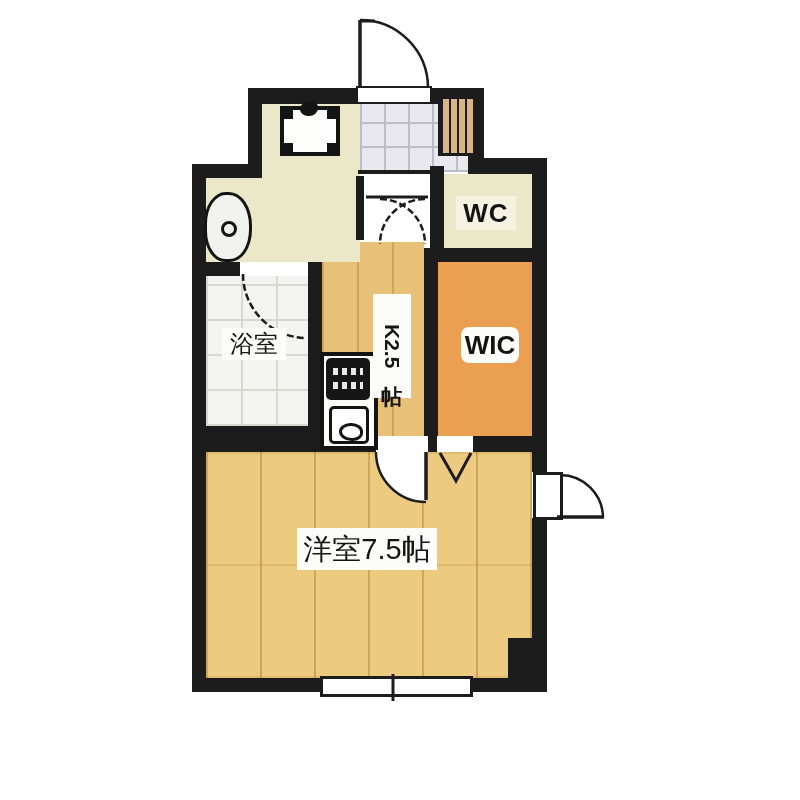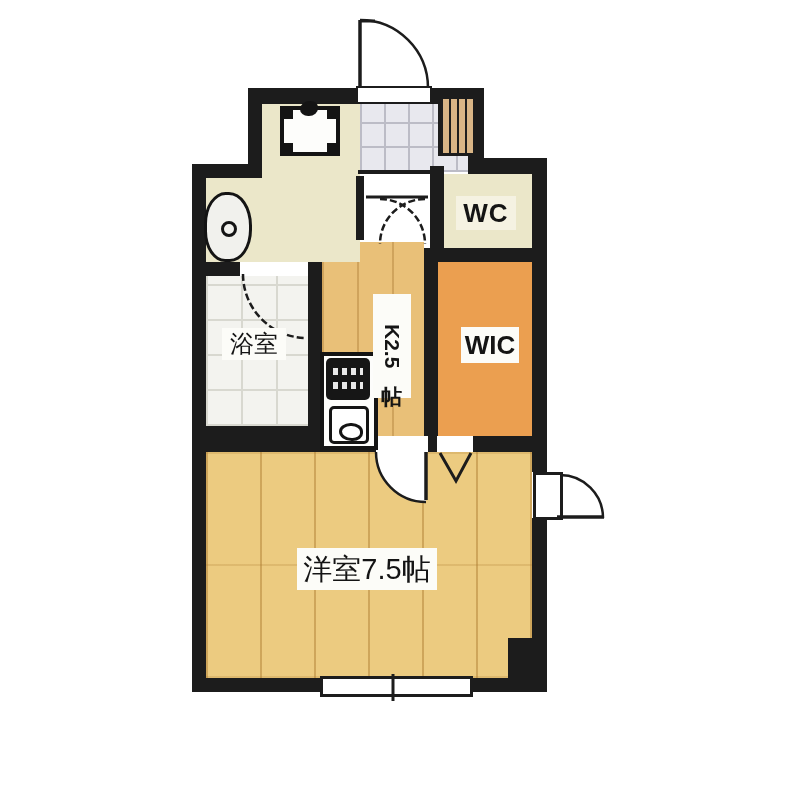--- a/index.html
+++ b/index.html
@@ -142,25 +142,25 @@
   </svg>
 
   <div class="label" style="left:222px;top:328px;width:64px;height:32px;font-size:24px;">
     <span>浴室</span>
   </div>
 
   <div class="label cream" style="left:456px;top:196px;width:60px;height:34px;font-size:26px;font-weight:600;letter-spacing:1px;">
     <span>WC</span>
   </div>
 
-  <div class="label" style="left:461px;top:327px;width:58px;height:36px;font-size:26px;font-weight:600;">
+  <div class="label" style="left:461px;top:327px;width:58px;height:36px;font-size:26px;font-weight:600;border-radius:8px;">
     <span>WIC</span>
   </div>
 
   <div class="label vertical" style="left:373px;top:294px;width:38px;height:104px;font-size:21px;font-weight:600;">
     <span>K2.5帖</span>
   </div>
 
-  <div class="label" style="left:297px;top:548px;width:140px;height:42px;font-size:29px;">
+  <div class="label" style="left:297px;top:528px;width:140px;height:42px;font-size:29px;">
     <span>洋室7.5帖</span>
   </div>
 
 </div>
 
 </body></html>

